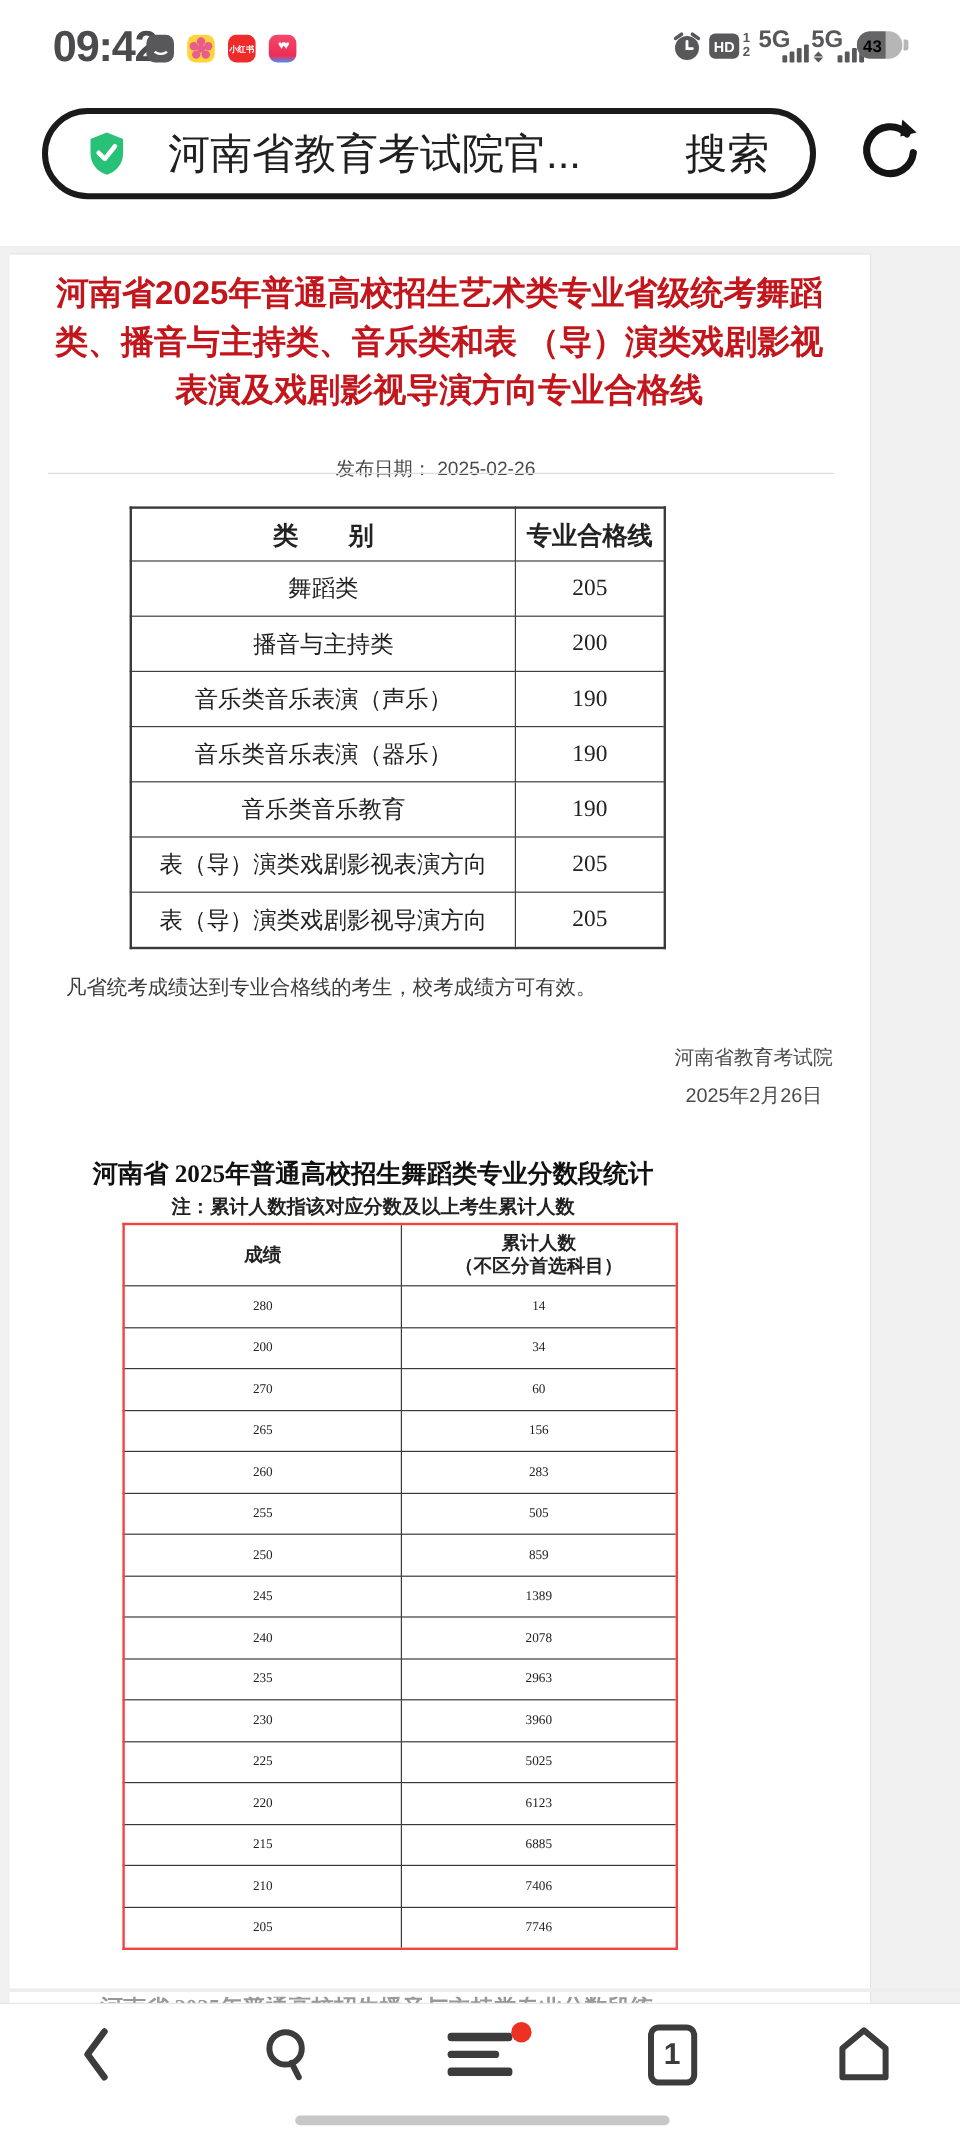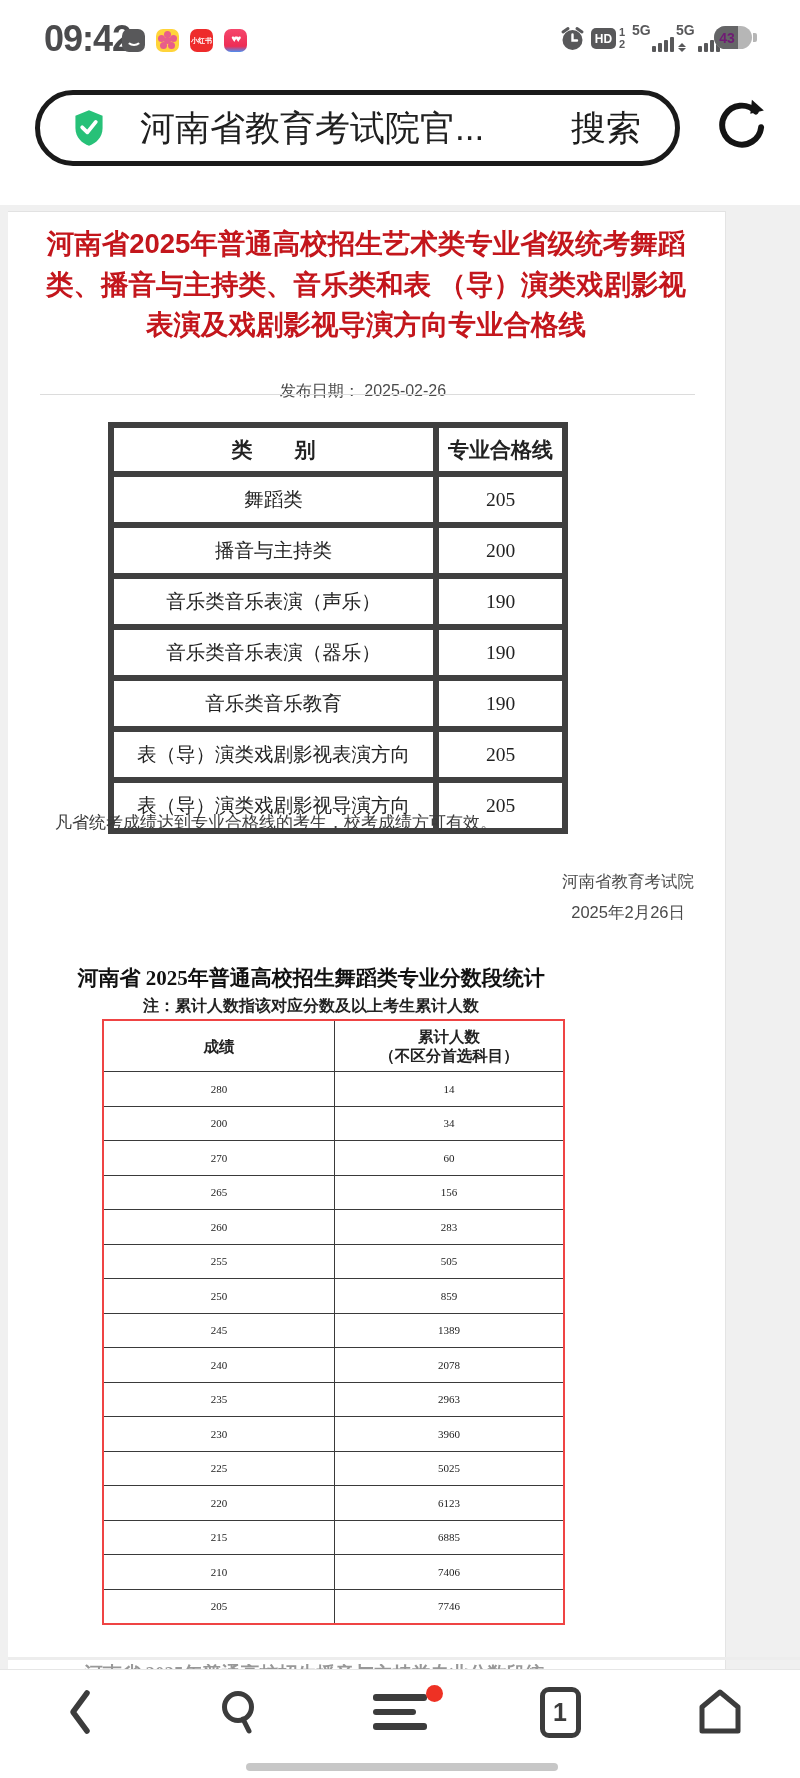--- a/index.html
+++ b/index.html
@@ -19,30 +19,30 @@
   .app-icon.red{background:#ee2b2b;}
   .xhs-text{color:#fff;font-size:7px;font-weight:700;white-space:nowrap;}
   .app-icon.pink{background:linear-gradient(180deg,#f5476c 0%,#ee2d55 75%,#4a90f4 100%);}
   .hearts{color:#fff;font-size:10px;line-height:10px;letter-spacing:-2px;margin-top:-3px;}
   .alarm{position:absolute;left:560px;top:26px;}
   .hd-badge{position:absolute;left:591px;top:28px;width:25px;height:21px;background:#58585a;border-radius:5px;
             color:#fff;font-size:12px;font-weight:700;display:flex;align-items:center;justify-content:center;}
   .sim-stack{position:absolute;left:619px;top:26px;font-size:11px;line-height:12px;font-weight:700;color:#58585a;text-align:center;}
   .net{position:absolute;width:42px;height:30px;top:22px;}
   .net1{left:632px;} .net2{left:676px;}
-  .net .g5{position:absolute;left:0;top:0;font-size:14px;font-weight:700;color:#58585a;}
+  .net .g5{position:absolute;left:0;top:0;font-size:20px;font-weight:700;color:#58585a;}
   .bars{position:absolute;right:0;bottom:0;display:flex;align-items:flex-end;gap:2px;}
   .bars i{display:block;width:4px;background:#58585a;border-radius:1px;}
   .arrows{position:absolute;left:2px;bottom:0;display:flex;flex-direction:column;gap:1px;}
   .arrows .up{width:0;height:0;border-left:4px solid transparent;border-right:4px solid transparent;border-bottom:4px solid #58585a;}
   .arrows .dn{width:0;height:0;border-left:4px solid transparent;border-right:4px solid transparent;border-top:4px solid #58585a;}
   .battery{position:absolute;left:714px;top:26px;width:38px;height:23px;border-radius:12px;background:#b6b6b6;overflow:hidden;}
   .battery .fill{position:absolute;left:0;top:0;bottom:0;width:24px;background:#656567;}
   .battery .pct{position:absolute;left:0;top:0;width:26px;height:23px;display:flex;align-items:center;justify-content:center;
-                color:#701a75;font-size:14px;font-weight:700;}
+                color:#000000;font-size:14px;font-weight:700;}
   .battery-nub{position:absolute;left:753px;top:33px;width:4px;height:9px;background:#b6b6b6;border-radius:0 2px 2px 0;}
 
   
   .search-row{position:absolute;left:0;top:86px;width:800px;height:100px;background:#ffffff;}
   .search-pill{position:absolute;left:35px;top:4px;width:645px;height:76px;border:5px solid #1a1a1a;border-radius:44px;
                box-sizing:border-box;background:#fff;display:flex;align-items:center;}
   .shield{margin-left:32px;flex:0 0 auto;display:flex;}
   .site-title{margin-left:34px;font-size:35px;color:#202020;white-space:nowrap;overflow:hidden;max-width:390px;}
   .search-btn{margin-left:auto;margin-right:34px;font-size:35px;color:#1d1d1d;white-space:nowrap;}
   .refresh{position:absolute;left:712px;top:10px;width:56px;height:56px;display:flex;align-items:center;justify-content:center;}
@@ -54,21 +54,21 @@
   .doc{font-family:"Liberation Serif", serif;}
 
   .article-title{position:absolute;left:28px;top:12px;width:660px;text-align:center;
                  font-size:27.5px;line-height:40.5px;font-weight:700;color:#c3161c;
                  font-family:"Liberation Sans", sans-serif;}
   .publish-line{position:absolute;left:0;top:152px;width:710px;text-align:center;font-size:16px;color:#4a4a4a;margin-top:17px;}
   .divider{position:absolute;left:32px;top:182px;width:655px;height:1px;background:#dcdcdc;}
 
   table{border-collapse:collapse;table-layout:fixed;}
   .t1{position:absolute;left:100px;top:210px;width:438px;border:2px solid #3a3a3a;}
-  .t1 th,.t1 td{border:6px solid #404040;text-align:center;color:#222;font-family:"Liberation Serif", serif;}
+  .t1 th,.t1 td{border:1px solid #404040;text-align:center;color:#222;font-family:"Liberation Serif", serif;}
   .t1 th{height:41px;font-size:21px;font-weight:700;}
   .t1 td{height:43px;font-size:19.5px;font-weight:400;}
   .t1 .c1{width:317px;} .t1 .c2{width:121px;}
 
   .note-line{position:absolute;left:47px;top:599px;font-size:17px;color:#3b3b3b;font-family:"Liberation Sans", sans-serif;}
   .issuer{position:absolute;right:31px;top:659px;font-size:16.5px;color:#4a4a4a;font-family:"Liberation Sans", sans-serif;}
   .issue-date{position:absolute;right:40px;top:690px;font-size:16.5px;color:#4a4a4a;font-family:"Liberation Sans", sans-serif;}
 
   .sec2-title{position:absolute;left:0;top:752px;width:606px;text-align:center;font-size:21px;font-weight:700;color:#111;
               font-family:"Liberation Serif", serif;}

